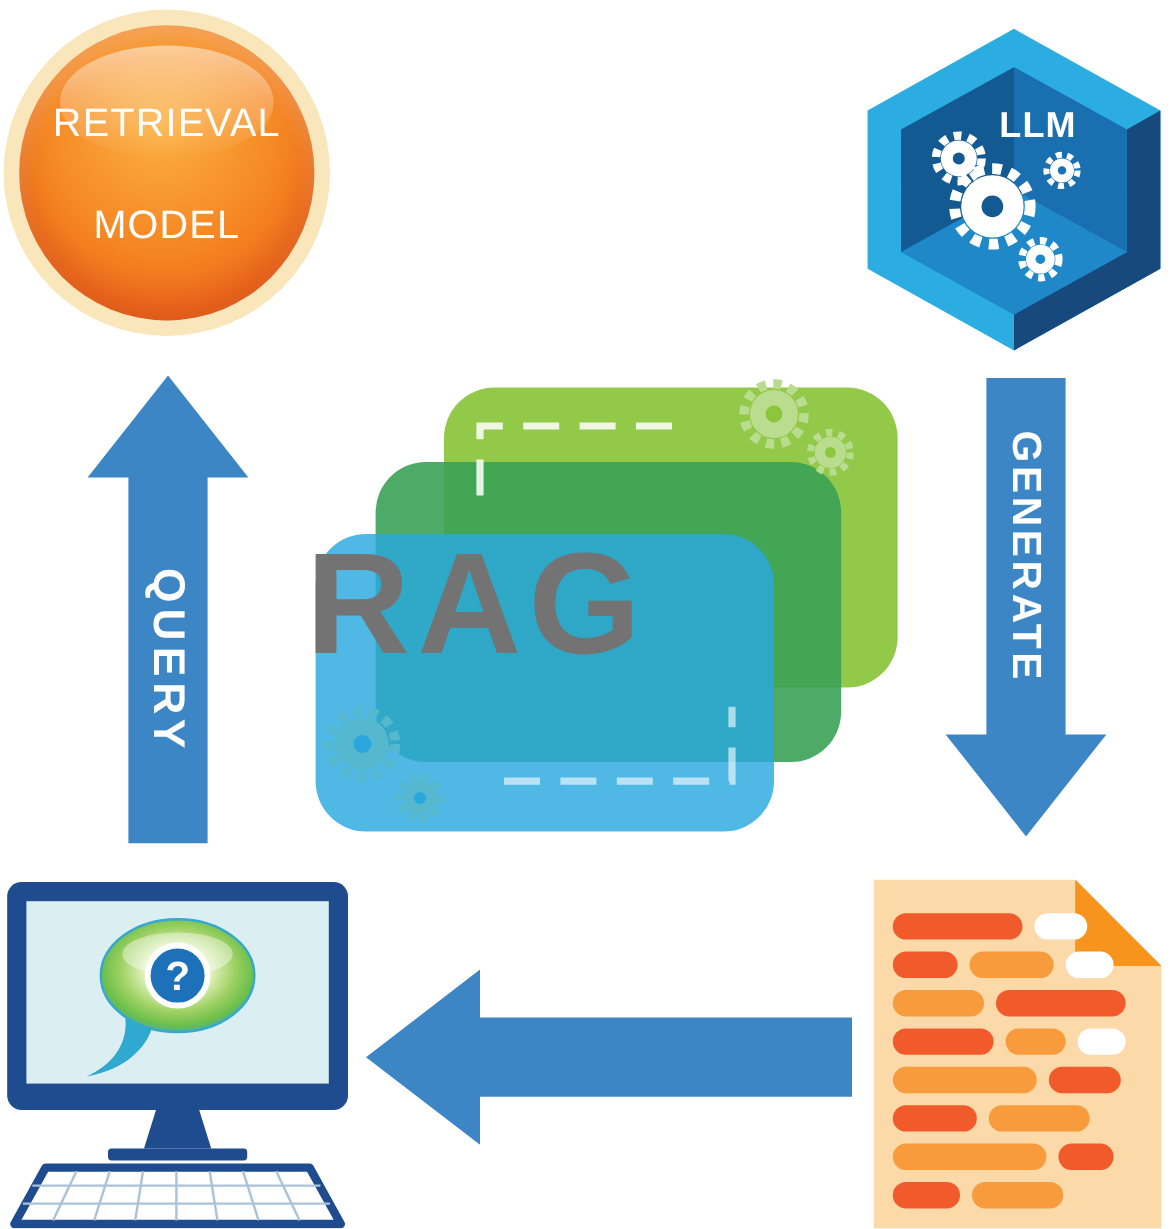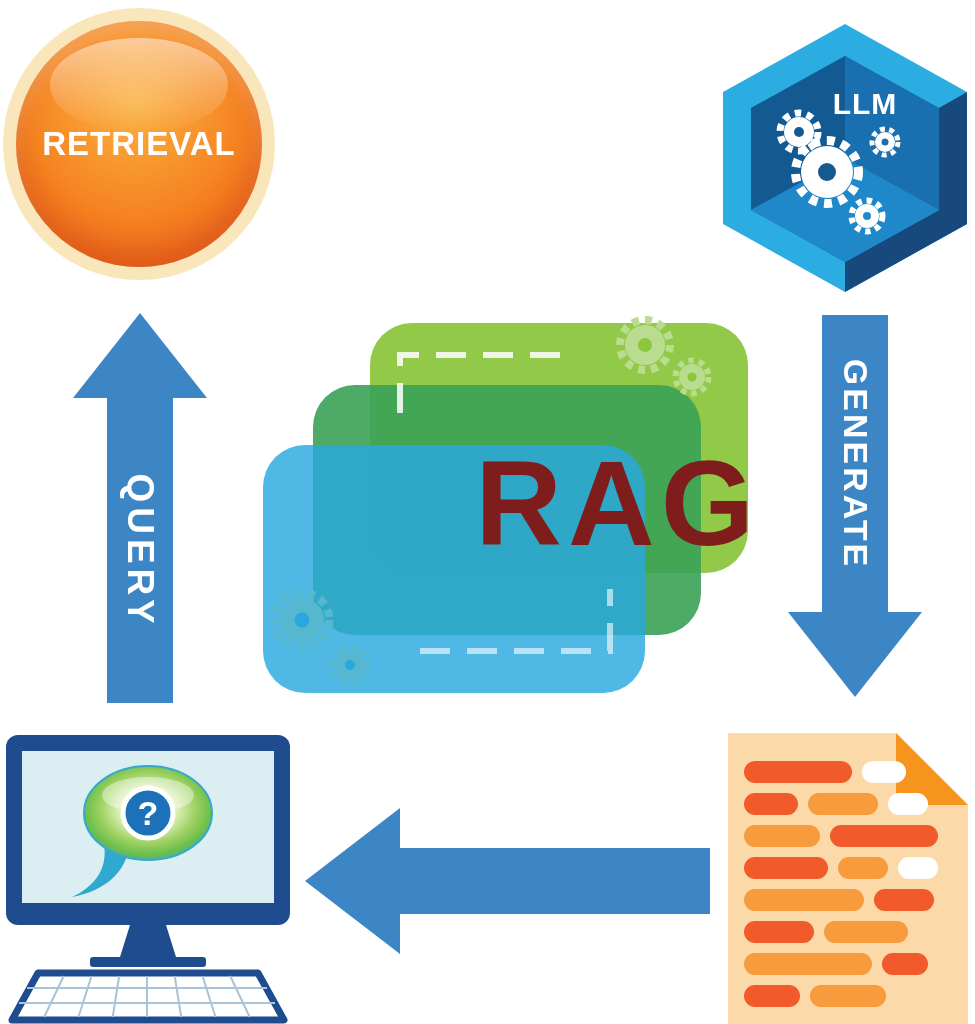--- a/index.html
+++ b/index.html
@@ -21,21 +21,21 @@
 
   
   .circle-outer{left:3px;top:8px;width:272px;height:272px;border-radius:50%;
                 background:var(--c-ring_cream);}
   .circle-inner{position:absolute;left:13px;top:13px;width:246px;height:246px;border-radius:50%;
                 background:radial-gradient(circle at 48% 34%, var(--c-node_orange_light) 0%, #f58220 55%, var(--c-node_orange_deep) 100%);
                 box-shadow:inset 0 -16px 28px rgba(180,50,5,.35), inset 0 10px 16px rgba(255,255,255,.25);}
   .circle-gloss{position:absolute;left:14%;top:7%;width:72%;height:38%;border-radius:50%;
                 background:linear-gradient(rgba(255,255,255,.5),rgba(255,255,255,0));}
   .circle-label{position:absolute;inset:0;display:flex;flex-direction:column;align-items:center;
-                justify-content:center;color:var(--c-label_text);font-weight:700;font-size:33px;
+                justify-content:center;color:var(--c-label_text);font-weight:400;font-size:33px;
                 line-height:1.25;letter-spacing:1px;text-align:center;gap:44px;}
 
   
   .arrow svg{display:block;}
   .f-arrow{fill:var(--c-arrow_blue);}
   .arrow-label{position:absolute;color:var(--c-label_text);font-weight:800;font-size:34px;
                letter-spacing:2px;white-space:nowrap;}
   .arrow-prompt{left:305px;top:85px;width:390px;height:146px;}
   .arrow-prompt .arrow-label{left:0;top:40px;width:300px;height:66px;display:flex;
                              align-items:center;justify-content:center;}
@@ -60,22 +60,22 @@
   .svg-label{font-family:"Liberation Sans",sans-serif;font-weight:800;font-size:30px;
              fill:#fff;letter-spacing:1px;}
 
   
   .rag-node{left:255px;top:315px;width:505px;height:385px;}
   .rag-rect{position:absolute;border-radius:42px;}
   .rag-rect.green{left:115px;top:8px;width:378px;height:250px;background:var(--c-rag_green);opacity:.95;z-index:1;}
   .rag-rect.mid{left:58px;top:70px;width:388px;height:250px;background:var(--c-rag_mid_green);opacity:.9;z-index:2;}
   .rag-rect.blue{left:8px;top:130px;width:382px;height:248px;background:var(--c-rag_blue);opacity:.82;z-index:3;}
   .rag-overlay{position:absolute;inset:0;z-index:4;}
-  .rag-title{position:absolute;left:0;right:0;top:128px;text-align:right;z-index:5;
-             color:#7f1d1d;font-weight:800;font-size:120px;line-height:1;letter-spacing:6px;}
+  .rag-title{position:absolute;left:0;right:0;top:128px;text-align:left;z-index:5;
+             color:#737373;font-weight:800;font-size:120px;line-height:1;letter-spacing:6px;}
   .dash{fill:none;stroke-width:6;stroke-dasharray:30 17;}
   .dash.on-green{stroke:rgba(255,255,255,.85);}
   .dash.on-blue{stroke:rgba(255,255,255,.6);}
 
   
   .terminal-node{left:2px;top:733px;width:292px;height:291px;}
   .f-navy{fill:var(--c-monitor_navy);} .f-screen{fill:var(--c-screen);}
   .kb{fill:#fff;stroke:var(--c-monitor_navy);stroke-width:7;stroke-linejoin:round;}
   .kb-line{stroke:#aac3d6;stroke-width:2;}
   .svg-q{font-family:"Liberation Sans",sans-serif;font-weight:800;font-size:34px;fill:#fff;}
@@ -91,20 +91,21 @@
 </head>
 <body>
 
 <div class="stage">
 
   <div class="abs circle-outer">
     <div class="circle-inner">
       <div class="circle-gloss"></div>
       <div class="circle-label">
         <span>RETRIEVAL</span>
+        <span>MODEL</span>
       </div>
     </div>
   </div>
 
 
   <div class="abs llm-node">
     <svg xmlns="http://www.w3.org/2000/svg" width="260" height="272" viewBox="0 0 260 272">
       <polygon class="f-hexlight" points="130,2 252,70 252,202 130,270 8,202 8,70"></polygon>
       <polygon class="f-hexdark" points="252,70 252,202 130,270 130,240 224,188 224,86"></polygon>
       <polygon class="f-hexmid" points="130,34 224,86 224,188 130,240 36,188 36,86"></polygon>

